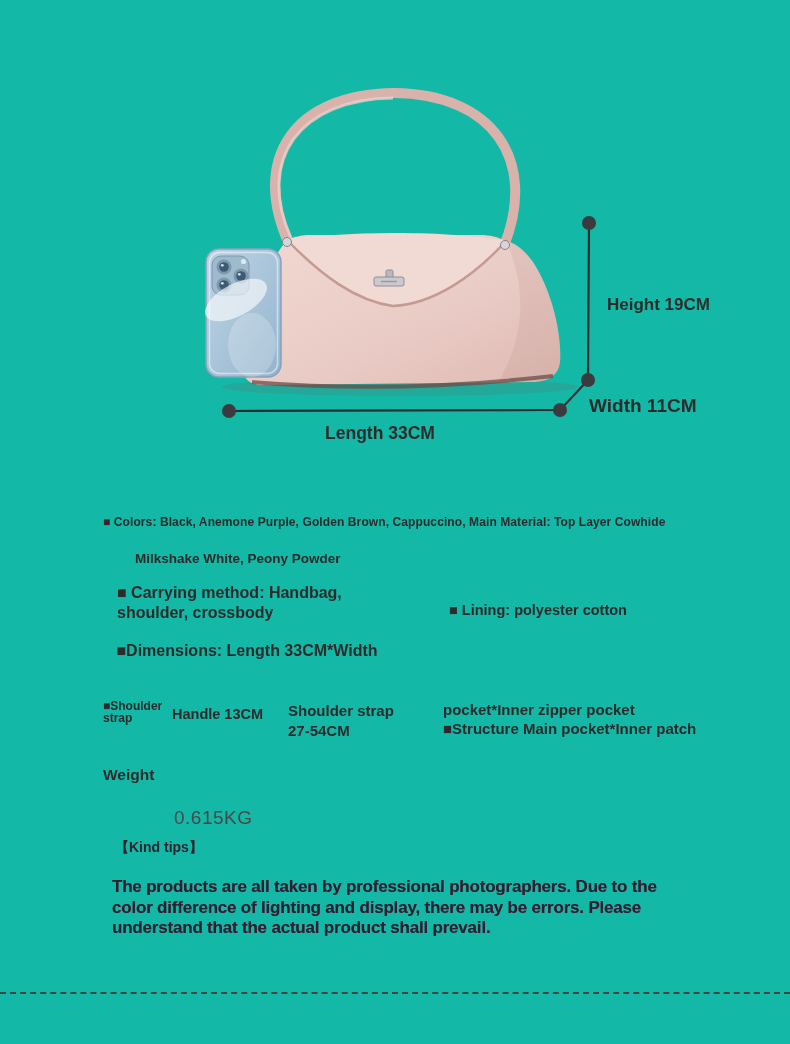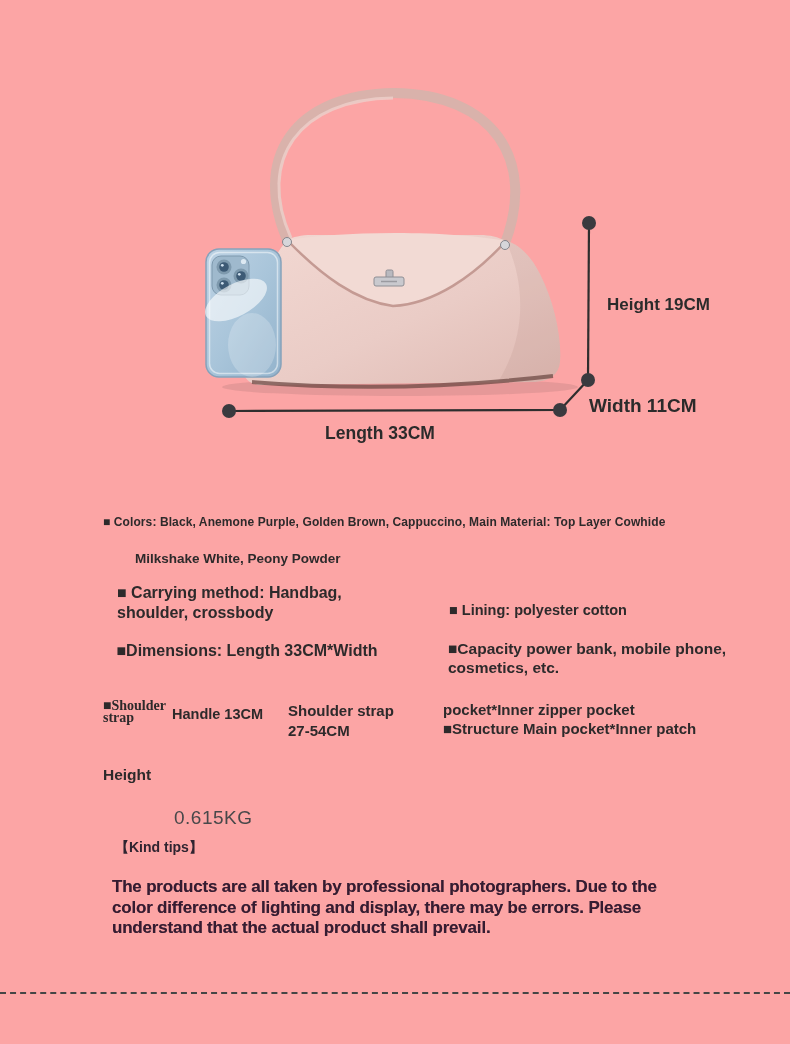--- a/index.html
+++ b/index.html
@@ -1,38 +1,38 @@
 <!DOCTYPE html>
 <html><head>
 <meta charset="utf-8">
 <style>
   * { margin:0; padding:0; box-sizing:border-box; }
   html,body { background:#ffffff; }
   .page {
     position:relative; width:790px; height:1044px;
-    background:#fca5a5; overflow:hidden;
+    background:#14b8a6; overflow:hidden;
     font-family:"Liberation Sans", sans-serif;
   }
   .abs { position:absolute; }
   .dim-label {
     position:absolute; font-weight:700; color:#2b2b2b;
     font-family:"Liberation Sans", sans-serif; white-space:nowrap;
   }
   .spec {
     position:absolute; font-weight:700; color:#2d2a2b;
     font-family:"Liberation Sans", sans-serif;
   }
   .spec .line { white-space:nowrap; }
   .colors-l1 { top:515px; left:103px; font-size:12px; letter-spacing:0.1px; }
   .colors-l2 { top:551px; left:135px; font-size:13.5px; }
   .carrying  { top:583px; left:117px; font-size:16px; line-height:19.5px; }
   .lining    { top:602px; left:449px; font-size:14.5px; }
   .dims      { top:641px; left:110px; width:274px; font-size:16px; line-height:19.5px; text-align:center; }
   .capacity  { top:639px; left:448px; font-size:15.5px; line-height:19px; }
-  .strap-lbl { top:700px; left:103px; font-size:14px; line-height:12px;font-family:Liberation Serif, serif; }
+  .strap-lbl { top:700px; left:103px; font-size:12px; line-height:12px; }
   .handle-v  { top:706px; left:172px; font-size:14.5px; }
   .sh-strap  { top:701px; left:288px; font-size:15px; line-height:19.5px; }
   .structure { top:700px; left:443px; font-size:15px; line-height:19px; }
   .weight-l  { top:766px; left:103px; font-size:15.5px; }
   .weight-v  { top:763px; left:174px; font-size:19px; font-weight:400; color:#48484a; letter-spacing:0.5px;margin-top:44px; }
   .tips-title{ top:839px; left:115px; font-size:14px; color:#2f2430; }
   .tips-body {
     top:877px; left:112px; width:566px; font-size:17px; line-height:20.5px;
     color:#351c31; letter-spacing:-0.2px;
     text-shadow:0 0 0.6px rgba(53,28,49,0.55);
@@ -133,43 +133,39 @@
     <div class="line">■ Carrying method: Handbag,</div>
     <div class="line">shoulder, crossbody</div>
   </div>
 
   <div class="spec lining">■ Lining: polyester cotton</div>
 
   <div class="spec dims">
     <div class="line">■Dimensions: Length 33CM*Width</div>
   </div>
 
-  <div class="spec capacity">
-    <div class="line">■Capacity power bank, mobile phone,</div>
-    <div class="line">cosmetics, etc.</div>
-  </div>
 
   <div class="spec strap-lbl">
     <div class="line">■Shoulder</div>
     <div class="line">strap</div>
   </div>
 
   <div class="spec handle-v">Handle 13CM</div>
 
   <div class="spec sh-strap">
     <div class="line">Shoulder strap</div>
     <div class="line">27-54CM</div>
   </div>
 
   <div class="spec structure">
     <div class="line">pocket*Inner zipper pocket</div>
     <div class="line">■Structure Main pocket*Inner patch</div>
   </div>
 
-  <div class="spec weight-l">Height</div>
+  <div class="spec weight-l">Weight</div>
   <div class="spec weight-v">0.615KG</div>
 
   <div class="spec tips-title">【Kind tips】</div>
   <div class="spec tips-body">The products are all taken by professional photographers. Due to the color difference of lighting and display, there may be errors. Please understand that the actual product shall prevail.</div>
 
   <div class="divider"></div>
 
 </div>
 
 </body></html>

